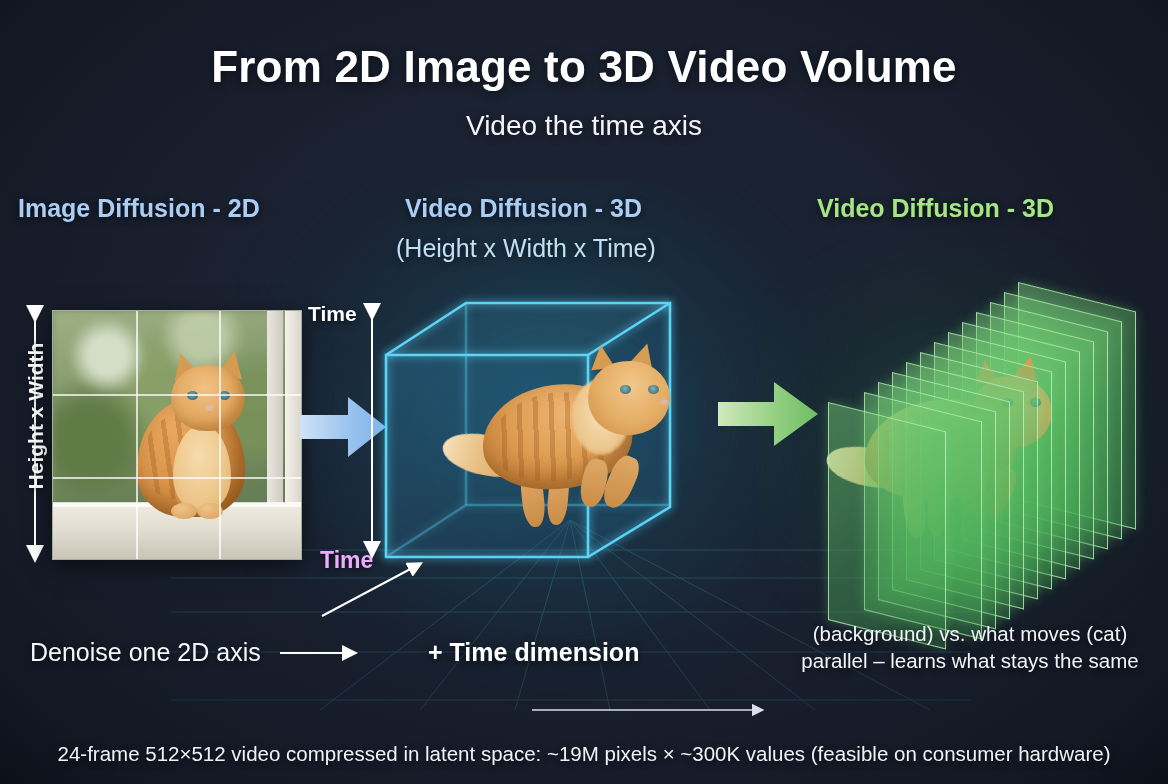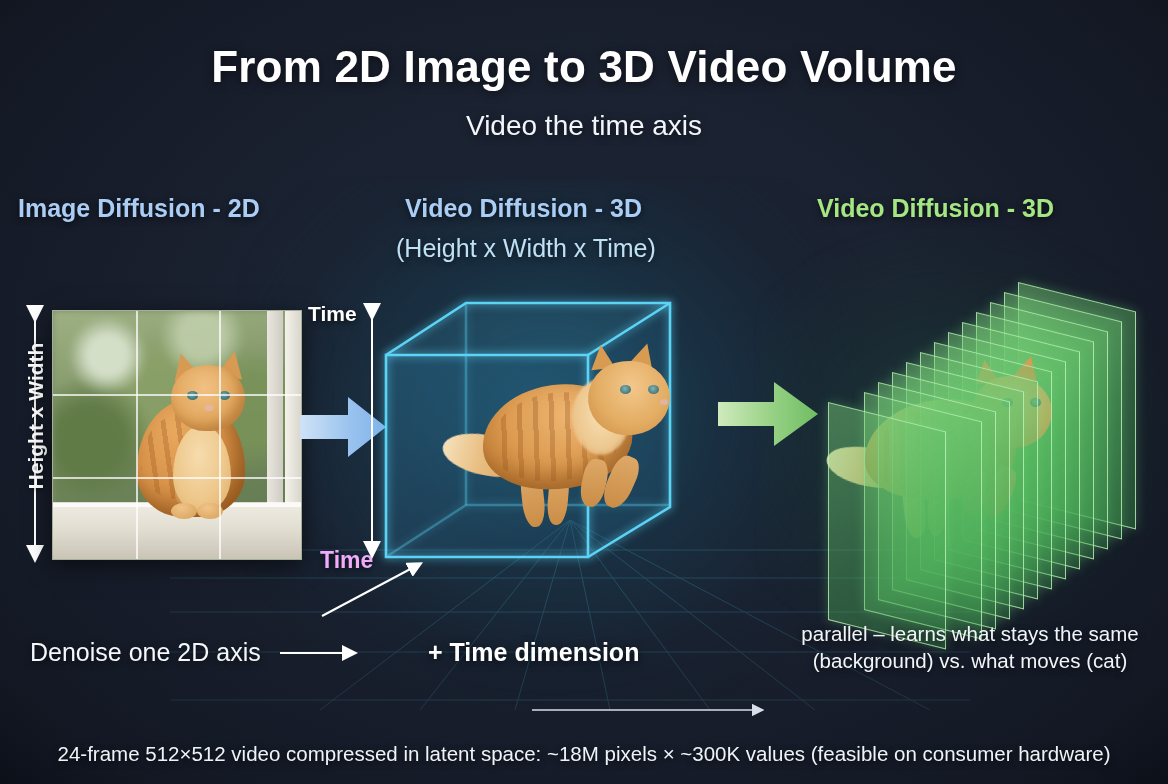--- a/index.html
+++ b/index.html
@@ -508,28 +508,28 @@
       <marker id="ltip" markerWidth="8" markerHeight="8" refX="4" refY="4" orient="auto">
         <path d="M0,0 L8,4 L0,8 z" fill="#ffffff"></path>
       </marker>
     </defs>
     <line x1="2" y1="13" x2="72" y2="13" stroke="#ffffff" stroke-width="2" marker-end="url(#ltip)"></line>
   </svg>
 </div>
 <div class="cap-time">+ Time dimension</div>
 
 <div class="cap-right">
+  <div>(background) vs. what moves (cat)</div>
   <div>parallel – learns what stays the same</div>
-  <div>(background) vs. what moves (cat)</div>
 </div>
 
 <div class="arrow-bottom">
   <svg width="240" height="20" viewBox="0 0 240 20">
     <defs>
       <marker id="btip" markerWidth="8" markerHeight="8" refX="4" refY="4" orient="auto">
         <path d="M0,0 L8,4 L0,8 z" fill="#d9dfe8"></path>
       </marker>
     </defs>
     <line x1="2" y1="10" x2="228" y2="10" stroke="#d9dfe8" stroke-width="1.6" marker-end="url(#btip)"></line>
   </svg>
 </div>
 
-<div class="footer">24-frame 512×512 video compressed in latent space: ~18M pixels × ~300K values (feasible on consumer hardware)</div>
+<div class="footer">24-frame 512×512 video compressed in latent space: ~19M pixels × ~300K values (feasible on consumer hardware)</div>
 
 </body></html>

